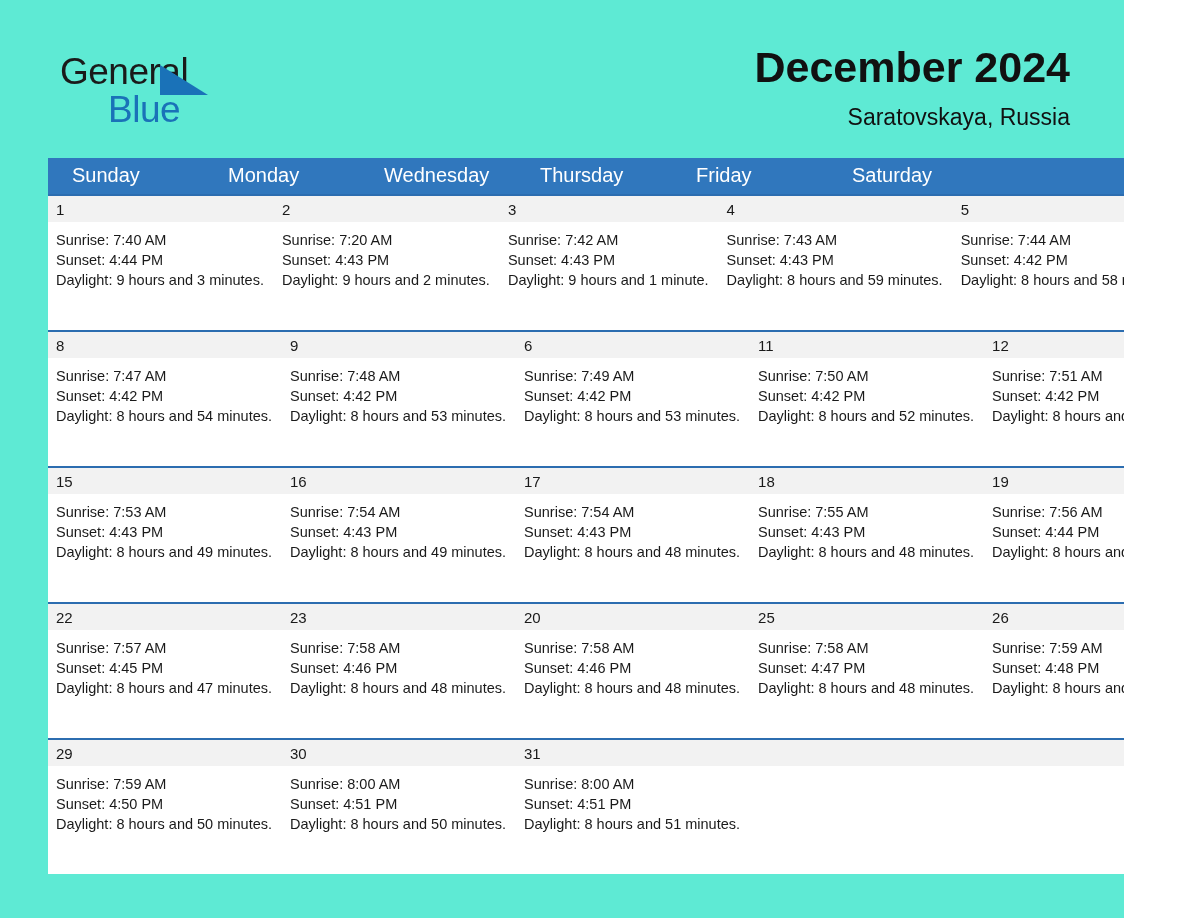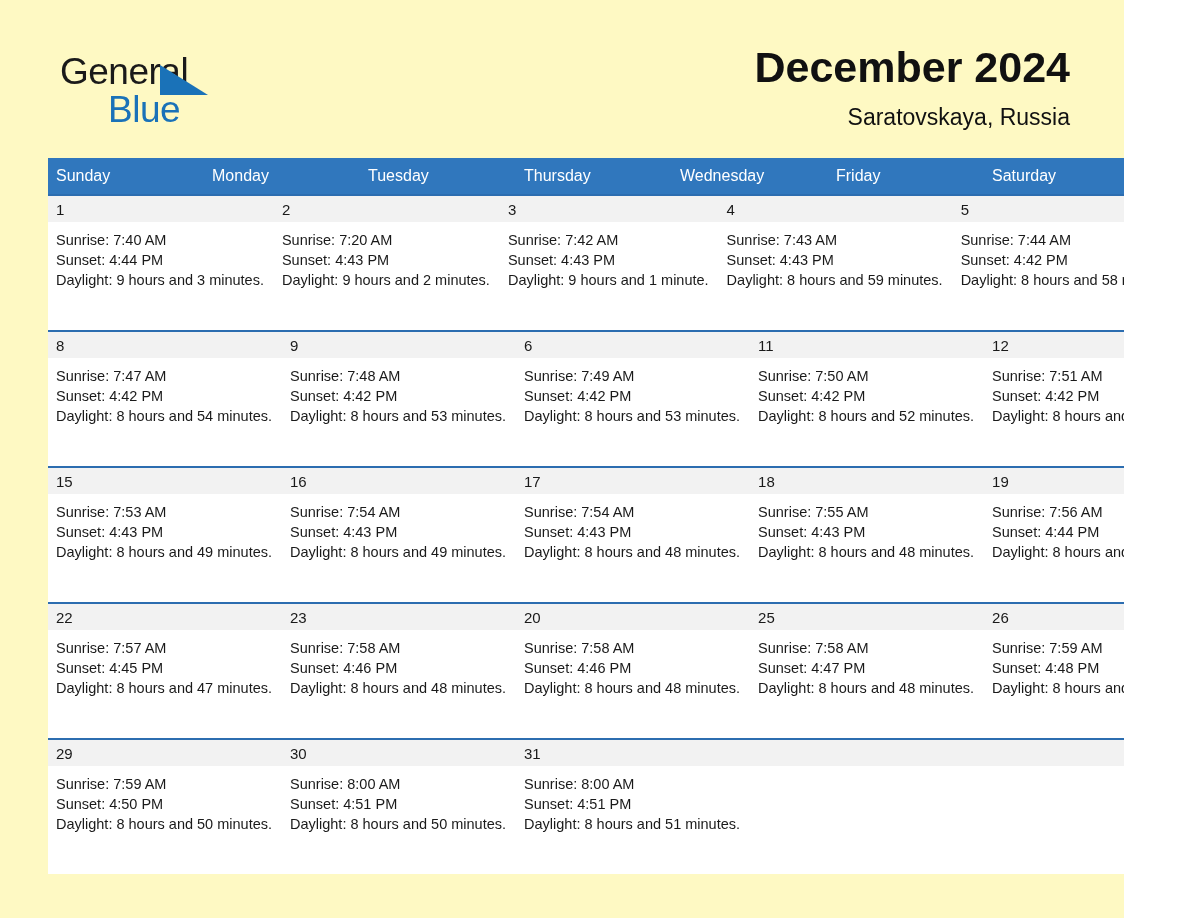--- a/index.html
+++ b/index.html
@@ -8,21 +8,21 @@
     padding: 0;
     width: 1188px;
     height: 918px;
     background: #ffffff;
     font-family: "Liberation Sans", sans-serif;
   }
   .page {
     position: relative;
     width: 1124px;
     height: 918px;
-    background: #fef9c3;
+    background: #5eead4;
     overflow: hidden;
   }
 
   
   .masthead {
     position: absolute;
     left: 48px;
     top: 40px;
     right: 48px;
     height: 108px;
@@ -92,23 +92,23 @@
     top: 158px;
     width: 1092px;
   }
   .weekdays {
     display: grid;
     grid-template-columns: repeat(7, 1fr);
     background: #3077bd;
   }
   .weekday {
     color: #ffffff;
-    font-size: 16px;
+    font-size: 20px;
     line-height: 19px;
-    padding: 8px 0 9px 8px;
+    padding: 8px 0 9px 24px;
     white-space: nowrap;
   }
   .week {
     display: grid;
     grid-template-columns: repeat(7, 1fr);
     border-top: 2px solid #2c6db0;
   }
   .week:first-of-type { border-top: none; }
   .day {
     min-height: 134px;
@@ -150,23 +150,22 @@
       <h1 class="cal-title">December 2024</h1>
       <h2 class="cal-subtitle">Saratovskaya, Russia</h2>
     </div>
   </div>
 
   <div class="calendar">
 
     <div class="weekdays">
       <div class="weekday">Sunday</div>
       <div class="weekday">Monday</div>
-      <div class="weekday">Tuesday</div>
+      <div class="weekday">Wednesday</div>
       <div class="weekday">Thursday</div>
-      <div class="weekday">Wednesday</div>
       <div class="weekday">Friday</div>
       <div class="weekday">Saturday</div>
     </div>
 
     <div class="week">
       <div class="day">
         <div class="day-num-band">1</div>
         <div class="day-info">
           <div>Sunrise: 7:40 AM</div>
           <div>Sunset: 4:44 PM</div>

